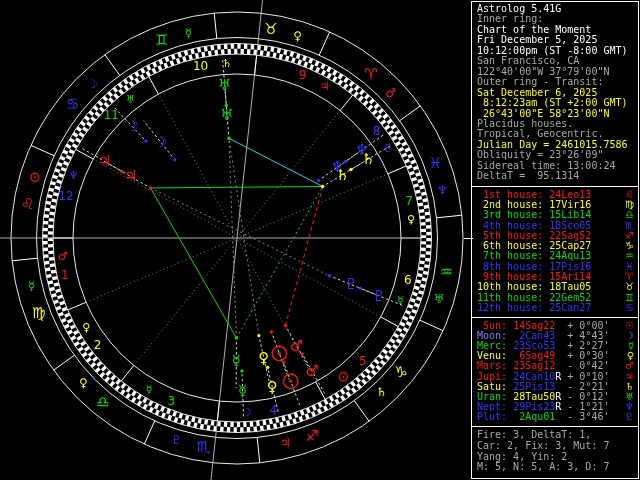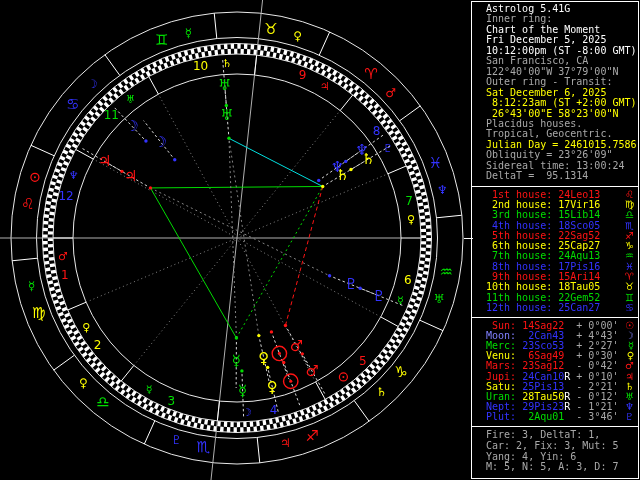--- a/index.html
+++ b/index.html
@@ -1,21 +1,21 @@
 <!DOCTYPE html>
 <html><head>
 <meta charset="utf-8">
 <style>
   html,body{margin:0;padding:0;background:#000;}
   #screen{position:relative;width:640px;height:480px;background:#000;overflow:hidden;
           font-family:"DejaVu Sans Mono", monospace;}
   #wheel-svg{position:absolute;left:0;top:0;}
   #panel{position:absolute;left:471px;top:1px;width:166px;height:476px;
          border:1px solid #fff;background:#000;color:#aaa;font-size:10px;}
-  .blk{padding-left:5px;white-space:pre;margin-left:9px;}
+  .blk{padding-left:5px;white-space:pre;}
   .info{padding-top:2px;line-height:10.45px;}
   .houses{line-height:10.3px;}
   .planets{line-height:10.05px;}
   .stats{line-height:10.9px;}
   .sep{border-top:1px solid #fff;margin:4px 0 3px 0;}
   .row{display:flex;padding-right:4px;}
   .g{margin-left:auto;font-family:"DejaVu Sans",sans-serif;font-size:10px;}
   .c-white{color:#fff}.c-gray{color:#a8a8a8}.c-yellow{color:#ffff00}
   .c-fire{color:#ff1414}.c-earth{color:#ffff00}.c-air{color:#00dd00}.c-water{color:#3333ff}
   .c-red{color:#ff1414}.c-green{color:#00dd00}.c-blue{color:#3333ff}.c-moon{color:#8080ff}
@@ -186,15 +186,15 @@
     </svg>
   <div id="horizon-tick"></div>
 
   <div id="panel">
     <div id="info-block" class="blk info"><div class="c-white">Astrolog 5.41G</div><div class="c-gray">Inner ring:</div><div class="c-white">Chart of the Moment</div><div class="c-white">Fri December 5, 2025</div><div class="c-white">10:12:00pm (ST -8:00 GMT)</div><div class="c-gray">San Francisco, CA</div><div class="c-gray">122°40'00"W 37°79'00"N</div><div class="c-gray">Outer ring - Transit:</div><div class="c-yellow">Sat December 6, 2025</div><div class="c-yellow"> 8:12:23am (ST +2:00 GMT)</div><div class="c-yellow"> 26°43'00"E 58°23'00"N</div><div class="c-gray">Placidus houses.</div><div class="c-gray">Tropical, Geocentric.</div><div class="c-yellow">Julian Day = 2461015.7586</div><div class="c-gray">Obliquity = 23°26'09"</div><div class="c-gray">Sidereal time: 13:00:24</div><div class="c-gray">DeltaT =  95.1314</div></div>
     <div class="sep"></div>
     <div id="houses-block" class="blk houses"><div class="row"><span class="c-fire"> 1st house: </span><span class="c-fire">24Leo13</span><span class="c-fire g">♌</span></div><div class="row"><span class="c-earth"> 2nd house: </span><span class="c-earth">17Vir16</span><span class="c-earth g">♍</span></div><div class="row"><span class="c-air"> 3rd house: </span><span class="c-air">15Lib14</span><span class="c-air g">♎</span></div><div class="row"><span class="c-water"> 4th house: </span><span class="c-water">18Sco05</span><span class="c-water g">♏</span></div><div class="row"><span class="c-fire"> 5th house: </span><span class="c-fire">22Sag52</span><span class="c-fire g">♐</span></div><div class="row"><span class="c-earth"> 6th house: </span><span class="c-earth">25Cap27</span><span class="c-earth g">♑</span></div><div class="row"><span class="c-air"> 7th house: </span><span class="c-air">24Aqu13</span><span class="c-air g">♒</span></div><div class="row"><span class="c-water"> 8th house: </span><span class="c-water">17Pis16</span><span class="c-water g">♓</span></div><div class="row"><span class="c-fire"> 9th house: </span><span class="c-fire">15Ari14</span><span class="c-fire g">♈</span></div><div class="row"><span class="c-earth">10th house: </span><span class="c-earth">18Tau05</span><span class="c-earth g">♉</span></div><div class="row"><span class="c-air">11th house: </span><span class="c-air">22Gem52</span><span class="c-air g">♊</span></div><div class="row"><span class="c-water">12th house: </span><span class="c-water">25Can27</span><span class="c-water g">♋</span></div></div>
     <div class="sep"></div>
     <div id="planets-block" class="blk planets"><div class="row"><span class="c-red"> Sun:</span><span class="c-fire"> 14Sag22</span><span class="c-white"> </span><span class="c-gray"> + 0°00'</span><span class="c-red g">☉</span></div><div class="row"><span class="c-moon">Moon:</span><span class="c-water">  2Can43</span><span class="c-white"> </span><span class="c-gray"> + 4°43'</span><span class="c-moon g">☽</span></div><div class="row"><span class="c-green">Merc:</span><span class="c-water"> 23Sco53</span><span class="c-white"> </span><span class="c-gray"> + 2°27'</span><span class="c-green g">☿</span></div><div class="row"><span class="c-yellow">Venu:</span><span class="c-fire">  6Sag49</span><span class="c-white"> </span><span class="c-gray"> + 0°30'</span><span class="c-yellow g">♀</span></div><div class="row"><span class="c-red">Mars:</span><span class="c-fire"> 23Sag12</span><span class="c-white"> </span><span class="c-gray"> - 0°42'</span><span class="c-red g">♂</span></div><div class="row"><span class="c-red">Jupi:</span><span class="c-water"> 24Can10</span><span class="c-white">R</span><span class="c-gray"> + 0°10'</span><span class="c-red g">♃</span></div><div class="row"><span class="c-yellow">Satu:</span><span class="c-water"> 25Pis13</span><span class="c-white"> </span><span class="c-gray"> - 2°21'</span><span class="c-yellow g">♄</span></div><div class="row"><span class="c-green">Uran:</span><span class="c-earth"> 28Tau50</span><span class="c-white">R</span><span class="c-gray"> - 0°12'</span><span class="c-green g">♅</span></div><div class="row"><span class="c-blue">Nept:</span><span class="c-water"> 29Pis23</span><span class="c-white">R</span><span class="c-gray"> - 1°21'</span><span class="c-blue g">♆</span></div><div class="row"><span class="c-blue">Plut:</span><span class="c-air">  2Aqu01</span><span class="c-white"> </span><span class="c-gray"> - 3°46'</span><span class="c-blue g">♇</span></div></div>
     <div class="sep"></div>
-    <div id="stats-block" class="blk stats"><div class="c-gray">Fire: 3, DeltaT: 1,</div><div class="c-gray">Car: 2, Fix: 3, Mut: 5</div><div class="c-gray">Yang: 4, Yin: 6</div><div class="c-gray">M: 5, N: 5, A: 3, D: 7</div></div>
+    <div id="stats-block" class="blk stats"><div class="c-gray">Fire: 3, DeltaT: 1,</div><div class="c-gray">Car: 2, Fix: 3, Mut: 7</div><div class="c-gray">Yang: 4, Yin: 2</div><div class="c-gray">M: 5, N: 5, A: 3, D: 7</div></div>
   </div>
 </div>
 
 </body></html>

